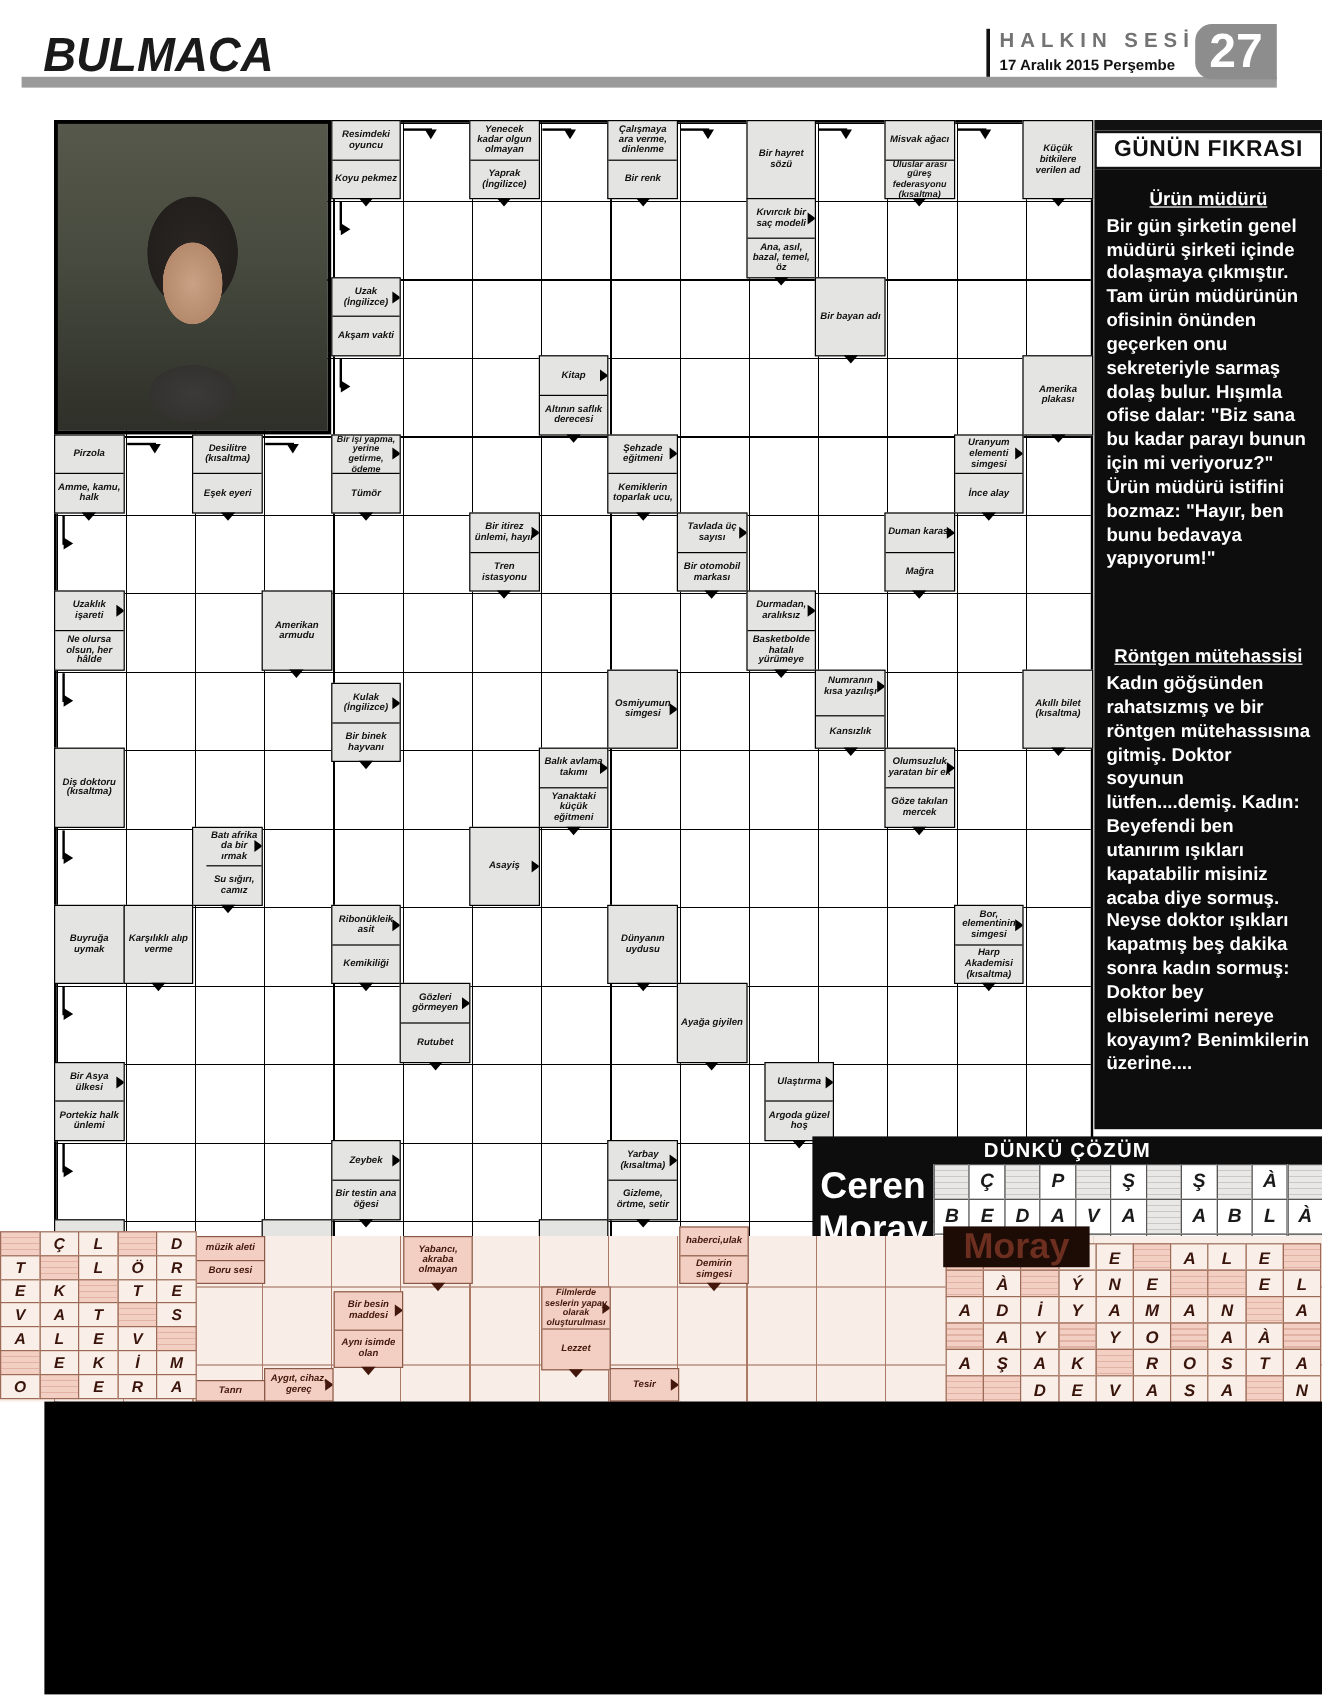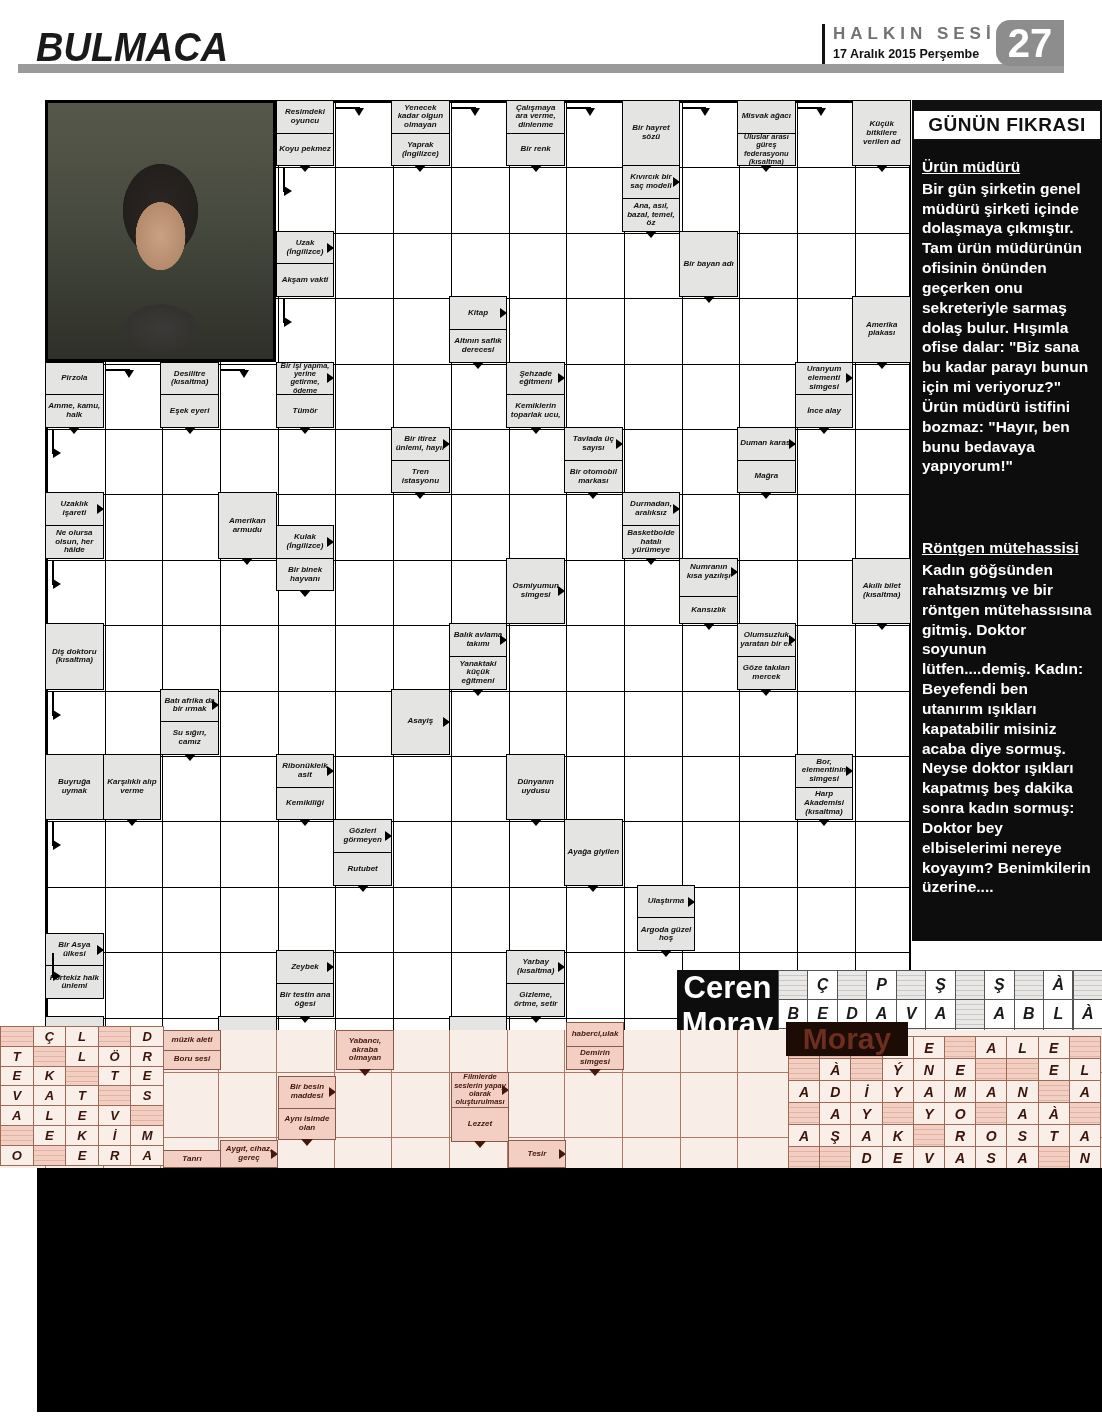--- a/index.html
+++ b/index.html
@@ -45,21 +45,21 @@
   .elb.right{border-left:2px solid #000;width:10px;height:24px;}
   .elb.right:after{content:"";position:absolute;left:-1px;bottom:-4px;border:5px solid transparent;
                    border-left:8px solid #000;border-right:0;}
   
   .fikra-topbar{position:absolute;left:912px;top:100px;width:190px;height:9px;background:#111;}
   .fikra-head{position:absolute;left:912px;top:109px;width:190px;height:32px;background:#fff;
               border:2px solid #111;box-sizing:border-box;display:flex;align-items:center;justify-content:center;
               font-size:19px;font-weight:bold;color:#111;letter-spacing:0.5px;}
   .fikra-body{position:absolute;left:912px;top:141px;width:190px;height:800px;background:#0d0d0d;
               color:#fff;box-sizing:border-box;padding:10px 10px;font-size:15.5px;font-weight:bold;line-height:1.28;}
-  .fikra-body .jh{text-decoration:underline;margin:6px 0 2px 0;}
+  .fikra-body .jh{text-align:center;text-decoration:underline;margin:6px 0 2px 0;}
   .fikra-body .jb{white-space:pre-line;}
   .fikra-body .gap{height:56px;}
   
   .dc-bar{position:absolute;left:677px;top:947px;width:425px;height:23px;background:#0d0d0d;color:#fff;
           display:flex;align-items:center;justify-content:center;font-size:17px;font-weight:bold;letter-spacing:1px;z-index:5;}
   .credit{position:absolute;left:677px;top:970px;width:101px;height:90px;background:#0d0d0d;color:#fff;
           font-weight:bold;font-size:31px;line-height:1.15;text-align:center;z-index:5;transform-origin:top left;}
   .sol-cell{position:absolute;box-sizing:border-box;border:1px solid #555;background:#fff;
             display:flex;align-items:center;justify-content:center;font-weight:bold;font-style:italic;z-index:5;}
   .sol-cell.cluelet{background:#e9e8e6;background-image:repeating-linear-gradient(to bottom,transparent 0 4px,#c9c8c5 4px 5px);}
@@ -106,20 +106,21 @@
   <div class="fikra-topbar"></div>
   <div class="fikra-head">GÜNÜN FIKRASI</div>
   <div class="fikra-body">
     <div class="jh">Ürün müdürü</div>
     <div class="jb">Bir gün şirketin genel müdürü şirketi içinde dolaşmaya çıkmıştır. Tam ürün müdürünün ofisinin önünden geçerken onu sekreteriyle sarmaş dolaş bulur. Hışımla ofise dalar: "Biz sana bu kadar parayı bunun için mi veriyoruz?" Ürün müdürü istifini bozmaz: "Hayır, ben bunu bedavaya yapıyorum!"</div>
     <div class="gap"></div>
     <div class="jh">Röntgen mütehassisi</div>
     <div class="jb">Kadın göğsünden rahatsızmış ve bir röntgen mütehassısına gitmiş. Doktor soyunun lütfen....demiş. Kadın: Beyefendi ben utanırım ışıkları kapatabilir misiniz acaba diye sormuş. Neyse doktor ışıkları kapatmış beş dakika sonra kadın sormuş: Doktor bey elbiselerimi nereye koyayım? Benimkilerin üzerine....</div>
   </div>
 
+  <div class="dc-bar">DÜNKÜ ÇÖZÜM</div>
   <div class="credit">
     <div>Ceren</div>
     <div>Moray</div>
   </div>
   <div id="bw-solution"></div>
 
   <div id="pink">
     <div class="vlines"></div>
     <div class="hline" style="top:42px"></div>
     <div class="hline" style="top:107px"></div>
@@ -221,21 +222,21 @@
     </div>
     <div class="cell" style="left: 218.01px; top: 492.4px; width: 58.67px; height: 66.4px;">
       <div class="p single">Amerikan armudu</div>
       <span class="tri-d"></span>
     </div>
     <div class="cell" style="left: 621.7px; top: 492.4px; width: 58.67px; height: 66.4px;">
       <div class="p">Durmadan, aralıksız<span class="tri-r"></span></div>
       <div class="p">Basketbolde hatalı yürümeye</div>
       <span class="tri-d"></span>
     </div>
-    <div class="cell" style="left: 275.68px; top: 525px; width: 58.67px; height: 66.4px;">
+    <div class="cell" style="left: 275.68px; top: 569px; width: 58.67px; height: 66.4px;">
       <div class="p">Kulak (İngilizce)<span class="tri-r"></span></div>
       <div class="p">Bir binek hayvanı</div>
       <span class="tri-d"></span>
     </div>
     <div class="cell" style="left: 506.36px; top: 557.8px; width: 58.67px; height: 66.4px;">
       <div class="p single">Osmiyumun simgesi<span class="tri-r"></span></div>
     </div>
     <div class="cell" style="left: 679.37px; top: 557.8px; width: 58.67px; height: 66.4px; gap: 12px;">
       <div class="p">Numranın kısa yazılışı<span class="tri-r"></span></div>
       <div class="p">Kansızlık</div>
@@ -251,21 +252,21 @@
     <div class="cell" style="left: 448.69px; top: 623.2px; width: 58.67px; height: 66.4px;">
       <div class="p">Balık avlama takımı<span class="tri-r"></span></div>
       <div class="p">Yanaktaki küçük eğitmeni</div>
       <span class="tri-d"></span>
     </div>
     <div class="cell" style="left: 737.04px; top: 623.2px; width: 58.67px; height: 66.4px;">
       <div class="p">Olumsuzluk yaratan bir ek<span class="tri-r"></span></div>
       <div class="p">Göze takılan mercek</div>
       <span class="tri-d"></span>
     </div>
-    <div class="cell" style="left: 160.34px; top: 688.6px; width: 58.67px; height: 66.4px;">
+    <div class="cell" style="left: 160.34px; top: 688.6px; width: 58.67px; height: 66.4px; padding-left: 11px;">
       <div class="p">Batı afrika da bir ırmak<span class="tri-r"></span></div>
       <div class="p">Su sığırı, camız</div>
       <span class="tri-d"></span>
     </div>
     <div class="cell" style="left: 391.02px; top: 688.6px; width: 58.67px; height: 66.4px;">
       <div class="p single">Asayiş<span class="tri-r"></span></div>
     </div>
     <div class="cell" style="left: 45px; top: 754px; width: 58.67px; height: 66.4px;">
       <div class="p single">Buyruğa uymak</div>
     </div>
@@ -289,21 +290,21 @@
     </div>
     <div class="cell" style="left: 333.35px; top: 819.4px; width: 58.67px; height: 66.4px;">
       <div class="p">Gözleri görmeyen<span class="tri-r"></span></div>
       <div class="p">Rutubet</div>
       <span class="tri-d"></span>
     </div>
     <div class="cell" style="left: 564.03px; top: 819.4px; width: 58.67px; height: 66.4px;">
       <div class="p single">Ayağa giyilen</div>
       <span class="tri-d"></span>
     </div>
-    <div class="cell" style="left: 45px; top: 884.8px; width: 58.67px; height: 66.4px; margin-top: 48px;">
+    <div class="cell" style="left: 45px; top: 884.8px; width: 58.67px; height: 66.4px;">
       <div class="p">Bir Asya ülkesi<span class="tri-r"></span></div>
       <div class="p">Portekiz halk ünlemi</div>
     </div>
     <div class="cell" style="left: 621.7px; top: 884.8px; width: 58.67px; height: 66.4px; margin-left: 15px;">
       <div class="p">Ulaştırma<span class="tri-r"></span></div>
       <div class="p">Argoda güzel hoş</div>
       <span class="tri-d"></span>
     </div>
     <div class="cell" style="left: 275.68px; top: 950.2px; width: 58.67px; height: 66.4px;">
       <div class="p">Zeybek<span class="tri-r"></span></div>

